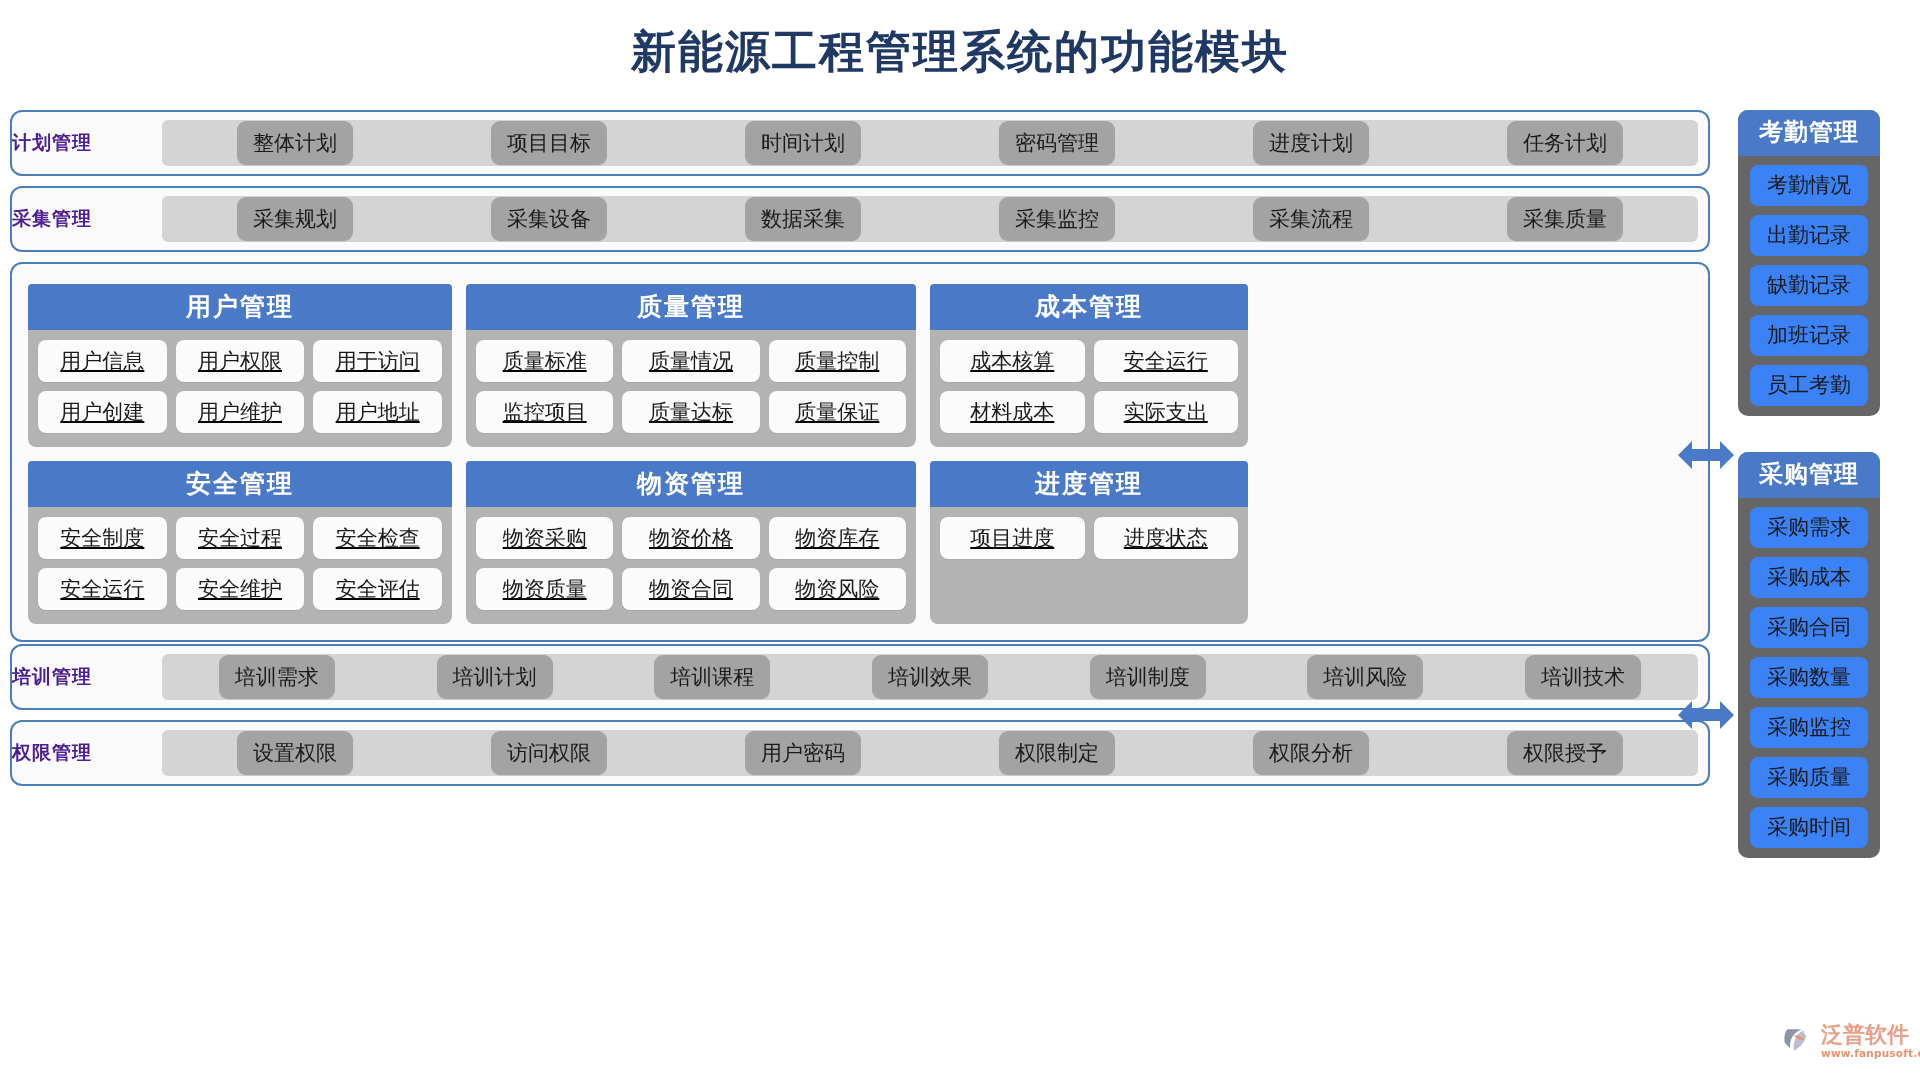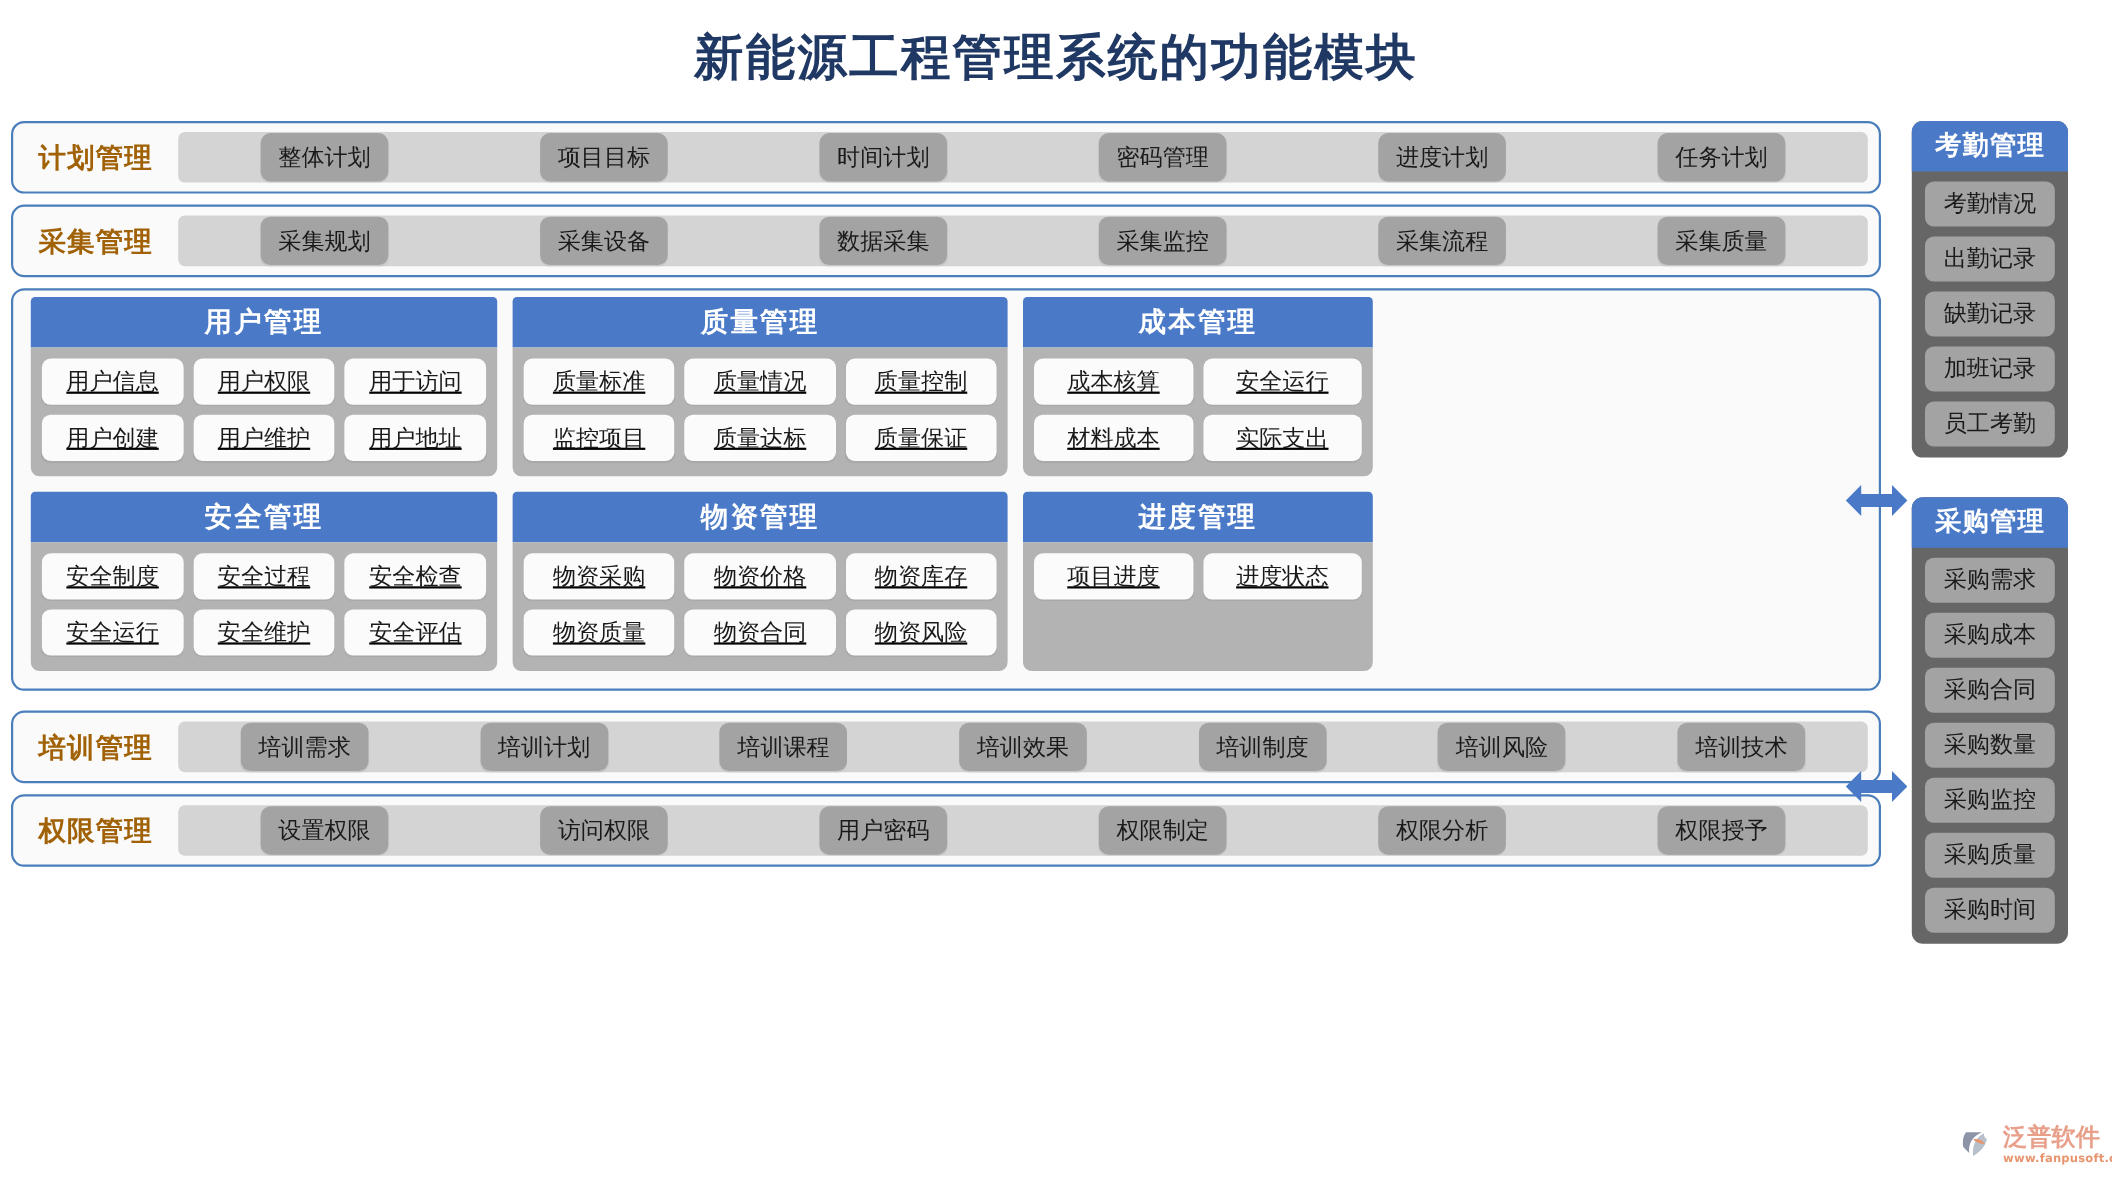--- a/index.html
+++ b/index.html
@@ -37,24 +37,23 @@
     background:#fafafa;
     display:flex;
     align-items:center;
     padding:8px 10px 8px 0;
     margin-bottom:10px;
     height:66px;
   }
   .band-label {
     width:150px;
     min-width:150px;
-    text-align:center;
-    font-size:25px;
-    font-weight:bold;
-    color:#a16207;
+    font-size:19px;
+    font-weight:bold;
+    color:#4c1d95;
     letter-spacing:1px;
   }
   .band-inner {
     flex:1;
     background:#d4d4d4;
     border-radius:6px;
     height:100%;
     display:flex;
     align-items:center;
     justify-content:space-around;
@@ -69,22 +68,22 @@
     white-space:nowrap;
     text-align:center;
     box-shadow:0 1px 1px rgba(0,0,0,.06);
   }
 
   
   #center-block {
     border:2px solid #4a7ebb;
     border-radius:12px;
     background:#fafafa;
-    padding:6px 16px 16px 16px;
-    margin-bottom:18px;
+    padding:20px 16px 16px 16px;
+    margin-bottom:2px;
   }
   .module-row {
     display:flex;
     gap:14px;
     margin-bottom:14px;
   }
   .module-row:last-child { margin-bottom:0; }
 
   .module {
     display:flex;
@@ -150,21 +149,21 @@
     font-size:24px;
     font-weight:bold;
     letter-spacing:1px;
     width:100%;
     text-align:center;
     padding:6px 0 8px 0;
     border-top-left-radius:10px;
     border-top-right-radius:10px;
   }
   .rail-item {
-    background:#a3a3a3;
+    background:#3b82f6;
     border-radius:8px;
     font-size:21px;
     color:#1a1a1a;
     width:118px;
     text-align:center;
     padding:6px 0 7px 0;
     margin-top:9px;
     white-space:nowrap;
   }
 

